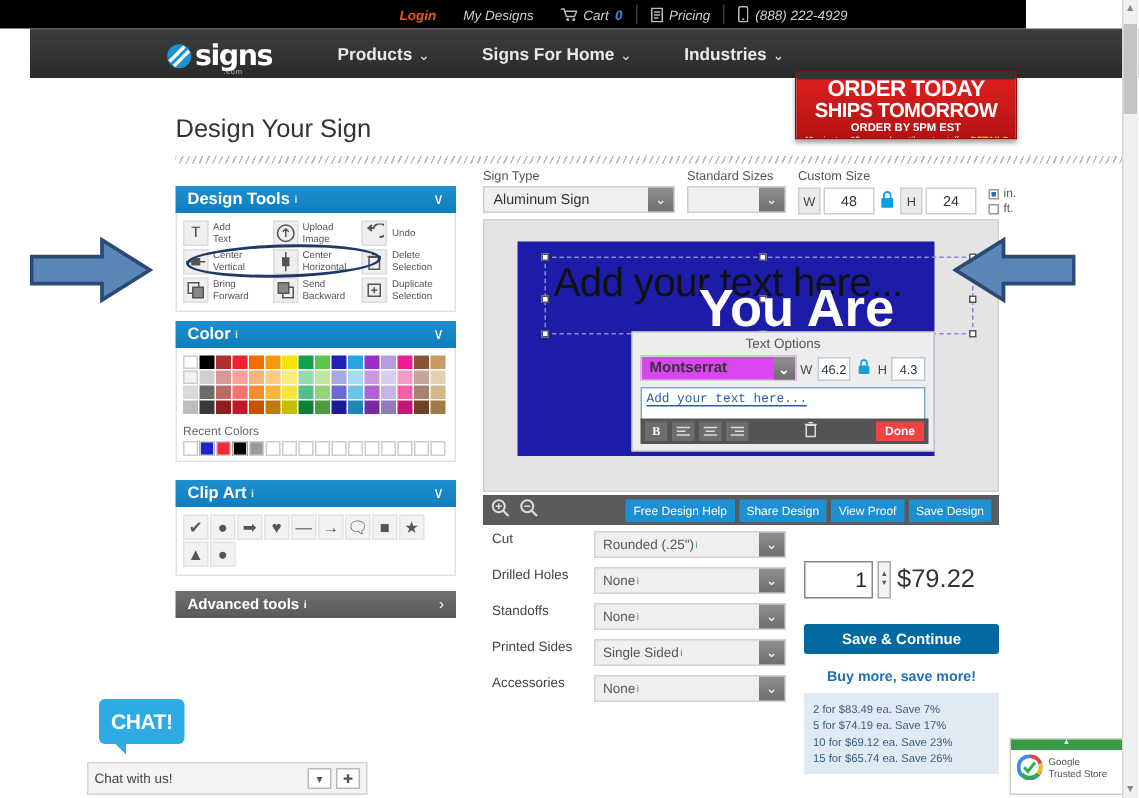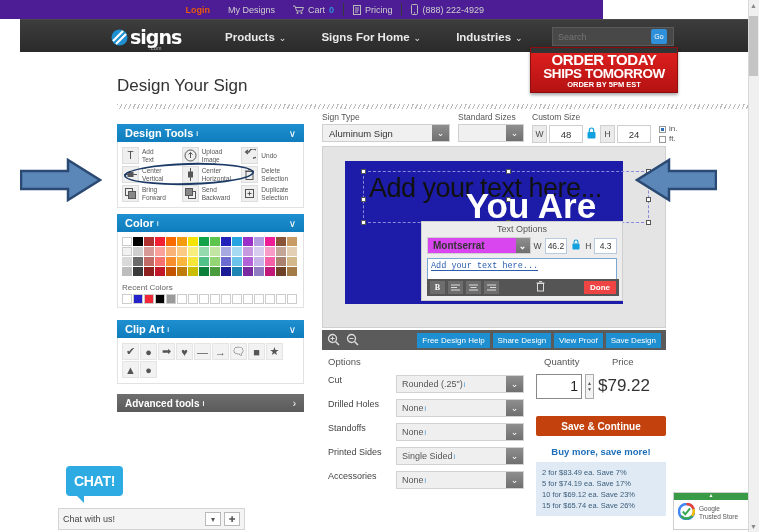--- a/index.html
+++ b/index.html
@@ -7,22 +7,22 @@
   body {
     width:759px; height:532px; overflow:hidden;
     background:#ffffff;
     font-family:"Liberation Sans", sans-serif;
     font-size:11px; color:#333;
     position:relative;
   }
 
   
   .utilbar {
-    position:absolute; left:0; top:0; width:603px; height:19px;
-    background:#4c1d95; color:#cfcfcf;
+    position:absolute; left:0; top:0; width:684px; height:19px;
+    background:#000000; color:#cfcfcf;font-style:italic;
   }
   .utilbar-inner {
     position:absolute; right:110px; top:0; height:19px;
     display:flex; align-items:center; gap:0px; font-size:9px;
   }
   .util-item { padding:0 9px; display:flex; align-items:center; gap:4px; white-space:nowrap;}
   .util-sep { width:1px; height:13px; background:#3a3a3a; }
   .util-login { color:#e8590c; font-weight:bold; }
   .cart-count { color:#2f8fd8; font-weight:bold; }
 
@@ -230,21 +230,21 @@
   }
   .qty-input { width:46px; height:25px; background:#fff; border:1px solid #888;
                text-align:right; padding-right:3px; font-size:14px; display:flex;
                align-items:center; justify-content:flex-end; color:#222;}
   .spin { width:9px; height:25px; border:1px solid #aaa; background:#f3f3f3;
           display:flex; flex-direction:column; justify-content:center; align-items:center;
           font-size:5px; color:#555; line-height:6px; margin-left:-1px;}
   .price { font-size:17px; color:#333; font-weight:normal; }
   .save-btn {
     position:absolute; left:214px; top:62px; width:130px; height:20px;
-    background:#c2410c; color:#fff; font-size:10px; font-weight:bold;
+    background:#0369a1; color:#fff; font-size:10px; font-weight:bold;
     display:flex; align-items:center; justify-content:center; border-radius:2px;
   }
   .buy-more {
     position:absolute; left:214px; top:92px; width:130px; text-align:center;
     font-size:9.5px; color:#1e6fb8; font-weight:bold;
   }
   .tiers {
     position:absolute; left:214px; top:108px; width:130px; height:54px;
     background:#dfeaf5; padding:5px 0 0 6px;
   }
@@ -339,24 +339,20 @@
           <path d="M2 12 L12 2 M5 15 L15 5" stroke="#fff" stroke-width="2.2"></path>
         </svg>
     </span>
     <span class="logo-text">signs</span>
     <span class="logo-dotcom">.com</span>
   </div>
   <div class="navlinks">
     <span class="navlink"><span>Products</span><span class="caret">⌄</span></span>
     <span class="navlink"><span>Signs For Home</span><span class="caret">⌄</span></span>
     <span class="navlink"><span>Industries</span><span class="caret">⌄</span></span>
-  </div>
-  <div class="searchbox">
-    <input type="text" placeholder="Search" style="">
-    <span class="go-btn">Go</span>
   </div>
 </div>
 
 <div class="promo">
   <div class="promo-tab"></div>
   <div class="promo-l1">ORDER TODAY</div>
   <div class="promo-l2">SHIPS TOMORROW</div>
   <div class="promo-l3">ORDER BY 5PM EST</div>
   <div class="promo-l4">
     <span>46 minutes 25 seconds until next cutoff</span>
@@ -710,25 +706,20 @@
       </svg></span>
   <span style="margin-left:auto;display:flex;">
     <span class="cbtn">Free Design Help</span>
     <span class="cbtn">Share Design</span>
     <span class="cbtn">View Proof</span>
     <span class="cbtn">Save Design</span>
   </span>
 </div>
 
 <div class="opt-area">
-  <div class="opt-head">
-    <span>Options</span>
-    <span class="qty">Quantity</span>
-    <span class="prc">Price</span>
-  </div>
 
   <div class="opt-row">
     <span class="opt-lbl">Cut</span>
     <span class="opt-sel">
       <span>Rounded (.25")</span>
       <span class="info">i</span>
       <span class="select-arrow">⌄</span>
     </span>
   </div>
   <div class="opt-row">

